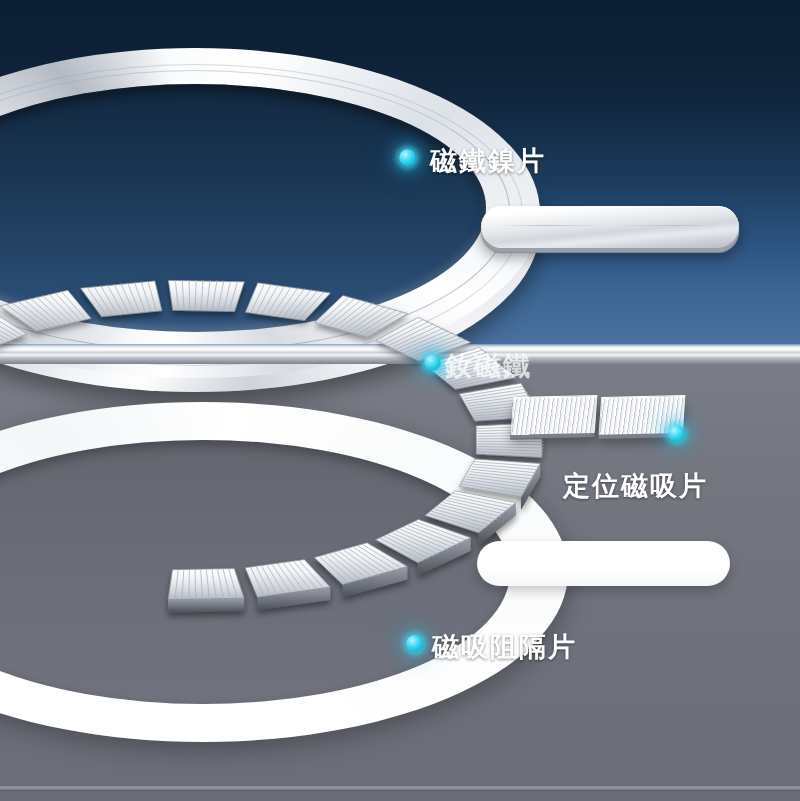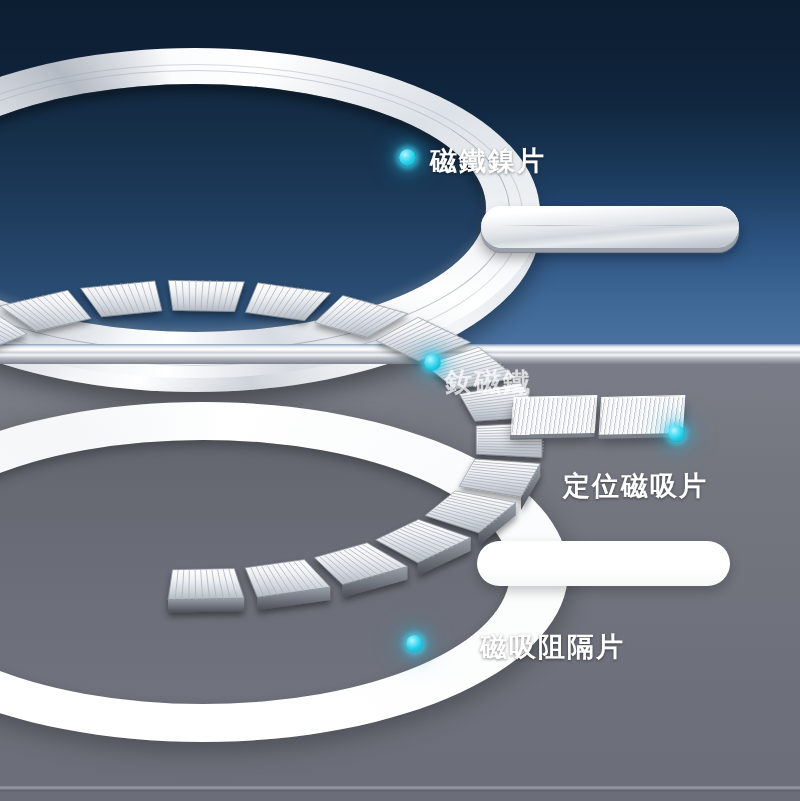--- a/index.html
+++ b/index.html
@@ -223,21 +223,20 @@
     font-weight: 700;
     letter-spacing: 2px;
     white-space: nowrap;
     text-shadow: 0 1px 3px rgba(0,0,0,.45);
   }
   .label.faded {
     color: rgba(255,255,255,.80);
     text-shadow: 0 1px 2px rgba(0,0,0,.30);
     mix-blend-mode: screen;
     opacity: .92;
-    margin-top: 16px;
   }
 </style>
 </head>
 <body>
 
 <div id="stage">
 
   <div class="bg-top"></div>
   <div class="bg-bottom"></div>
 
@@ -493,17 +492,17 @@
   <div class="part pill-white"></div>
 
   <div id="callouts">
       <div class="dot" style="left: 399px; top: 149px;"></div>
       <div class="label" style="left: 430px; top: 143px;">磁鐵鎳片</div>
       <div class="dot" style="left: 424px; top: 354px;"></div>
       <div class="label faded" style="left: 445px; top: 348px;">釹磁鐵</div>
       <div class="dot" style="left: 668px; top: 425px;"></div>
       <div class="label" style="left: 563px; top: 452px; margin-top: 16px;">定位磁吸片</div>
       <div class="dot" style="left: 406px; top: 635px;"></div>
-      <div class="label" style="left: 432px; top: 629px; margin-left: 48px;">磁吸阻隔片</div>
+      <div class="label" style="left: 432px; top: 629px;">磁吸阻隔片</div>
     </div>
 
   <div class="floor-line"></div>
 </div>
 
 </body></html>

